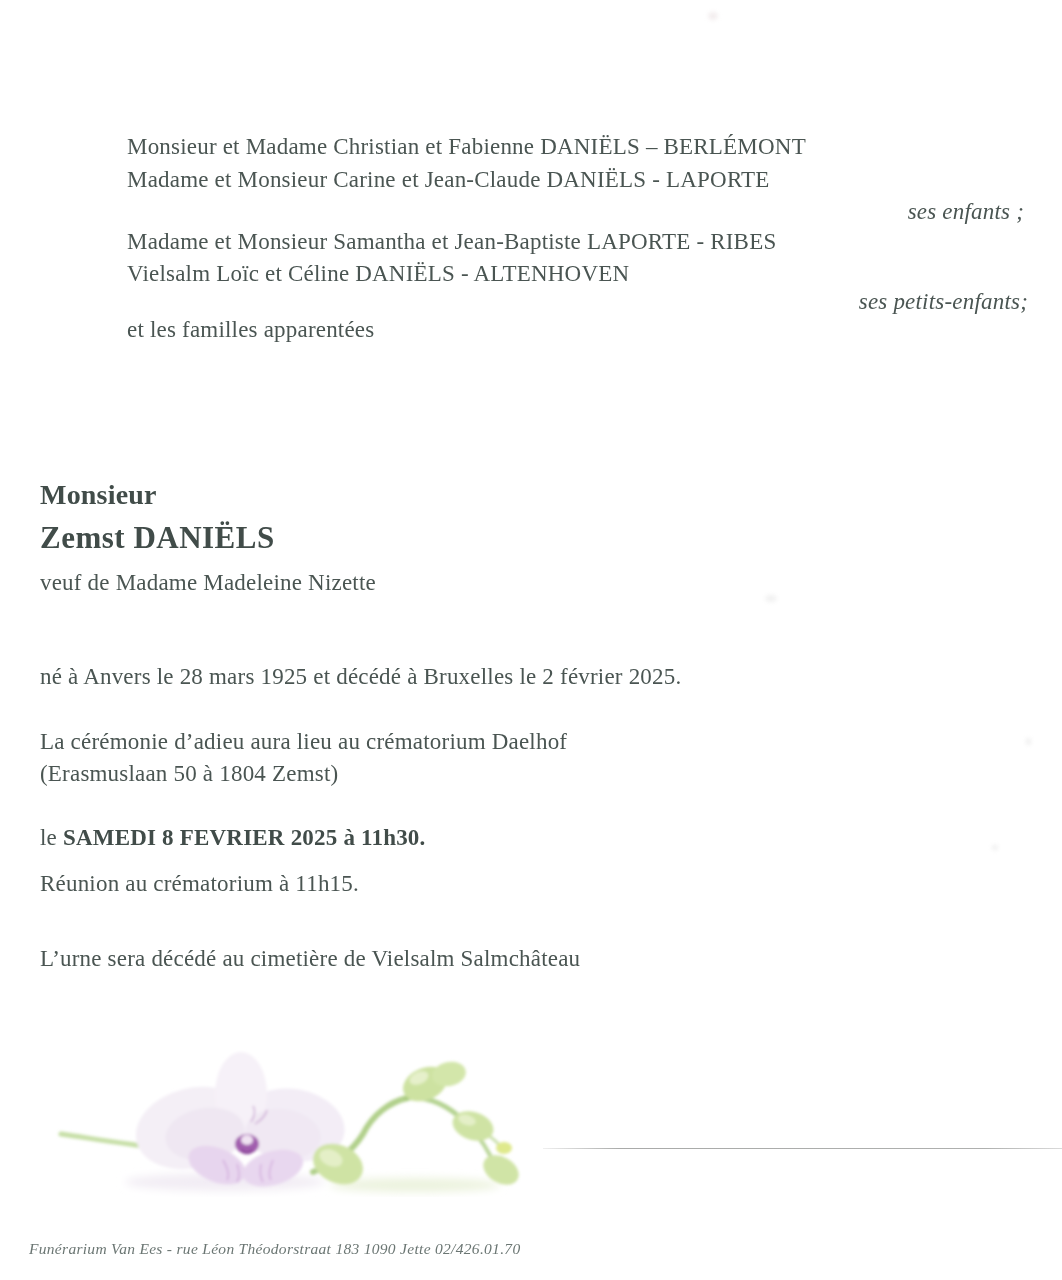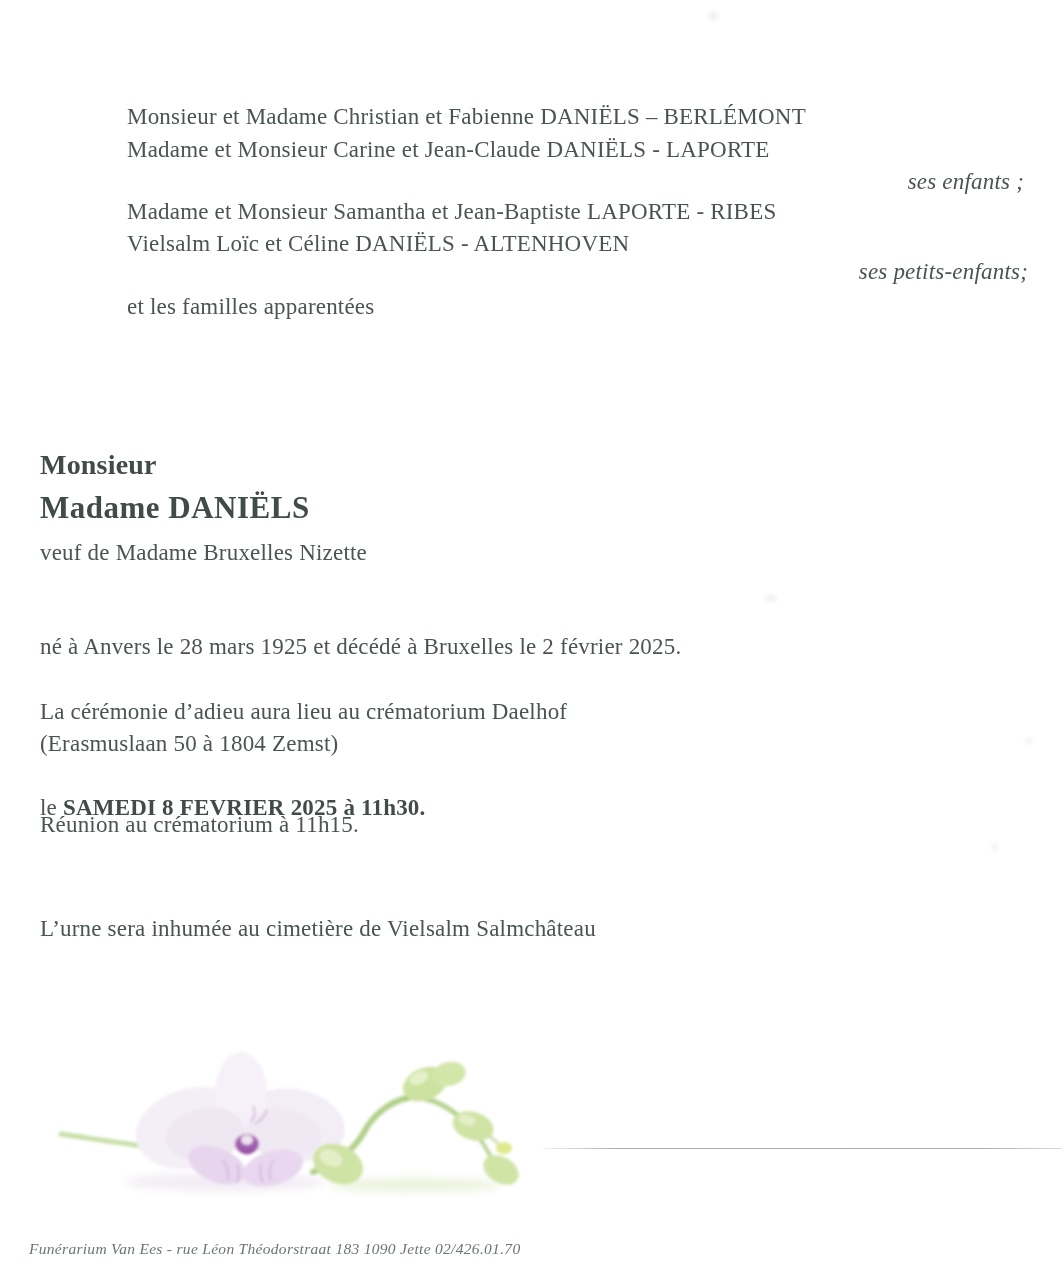--- a/index.html
+++ b/index.html
@@ -15,20 +15,21 @@
     overflow: hidden;
     font-family: "Liberation Serif", "DejaVu Serif", serif;
     color: #4a5552;
   }
   .line {
     position: absolute;
     font-size: 23px;
     line-height: 28px;
     white-space: nowrap;
     letter-spacing: 0.2px;
+    margin-top: 30px;
   }
   .left-block { left: 127px; }
   .right-note {
     right: 38px;
     text-align: center;
     font-style: italic;
   }
   .centered {
     left: 40px;
     width: 1022px;
@@ -87,36 +88,36 @@
 <div class="page">
 
   <div class="line left-block" style="top:103px">Monsieur et Madame Christian et Fabienne DANIËLS – BERLÉMONT</div>
   <div class="line left-block" style="top:136px">Madame et Monsieur Carine et Jean-Claude DANIËLS - LAPORTE</div>
   <div class="line right-note" style="top:168px">ses enfants ;</div>
 
   <div class="line left-block" style="top:198px">Madame et Monsieur Samantha et Jean-Baptiste LAPORTE - RIBES</div>
   <div class="line left-block" style="top:230px">Vielsalm Loïc et Céline DANIËLS - ALTENHOVEN</div>
   <div class="line right-note" style="top:258px; right:34px">ses petits-enfants;</div>
 
-  <div class="line left-block" style="top:293px">et les familles apparentées</div>
+  <div class="line left-block" style="top:286px">et les familles apparentées</div>
 
 
   <div class="line centered title-bold name-title" style="top:451px">Monsieur</div>
-  <div class="line centered title-bold name-main" style="top:494px">Madame DANIËLS</div>
-  <div class="line centered" style="top:539px">veuf de Madame Bruxelles Nizette</div>
+  <div class="line centered title-bold name-main" style="top:494px">Zemst DANIËLS</div>
+  <div class="line centered" style="top:539px">veuf de Madame Madeleine Nizette</div>
 
   <div class="line centered" style="top:633px">né à Anvers le 28 mars 1925 et décédé à Bruxelles le 2 février 2025.</div>
 
   <div class="line centered" style="top:698px">La cérémonie d’adieu aura lieu au crématorium Daelhof</div>
   <div class="line centered" style="top:730px">(Erasmuslaan 50 à 1804 Zemst)</div>
   <div class="line centered" style="top:794px"><span>le </span><span class="bold-date">SAMEDI 8 FEVRIER 2025 à 11h30.</span></div>
 
-  <div class="line centered" style="top:811px">Réunion au crématorium à 11h15.</div>
+  <div class="line centered" style="top:840px">Réunion au crématorium à 11h15.</div>
 
-  <div class="line centered" style="top:915px">L’urne sera inhumée au cimetière de Vielsalm Salmchâteau</div>
+  <div class="line centered" style="top:915px">L’urne sera décédé au cimetière de Vielsalm Salmchâteau</div>
 
   <svg class="flower-art" viewBox="0 0 490 175" aria-hidden="true">
     <defs>
       <filter id="soft" x="-20%" y="-20%" width="140%" height="140%">
         <feGaussianBlur stdDeviation="1.6"></feGaussianBlur>
       </filter>
       <filter id="softer" x="-30%" y="-30%" width="160%" height="160%">
         <feGaussianBlur stdDeviation="4"></feGaussianBlur>
       </filter>
     </defs>

